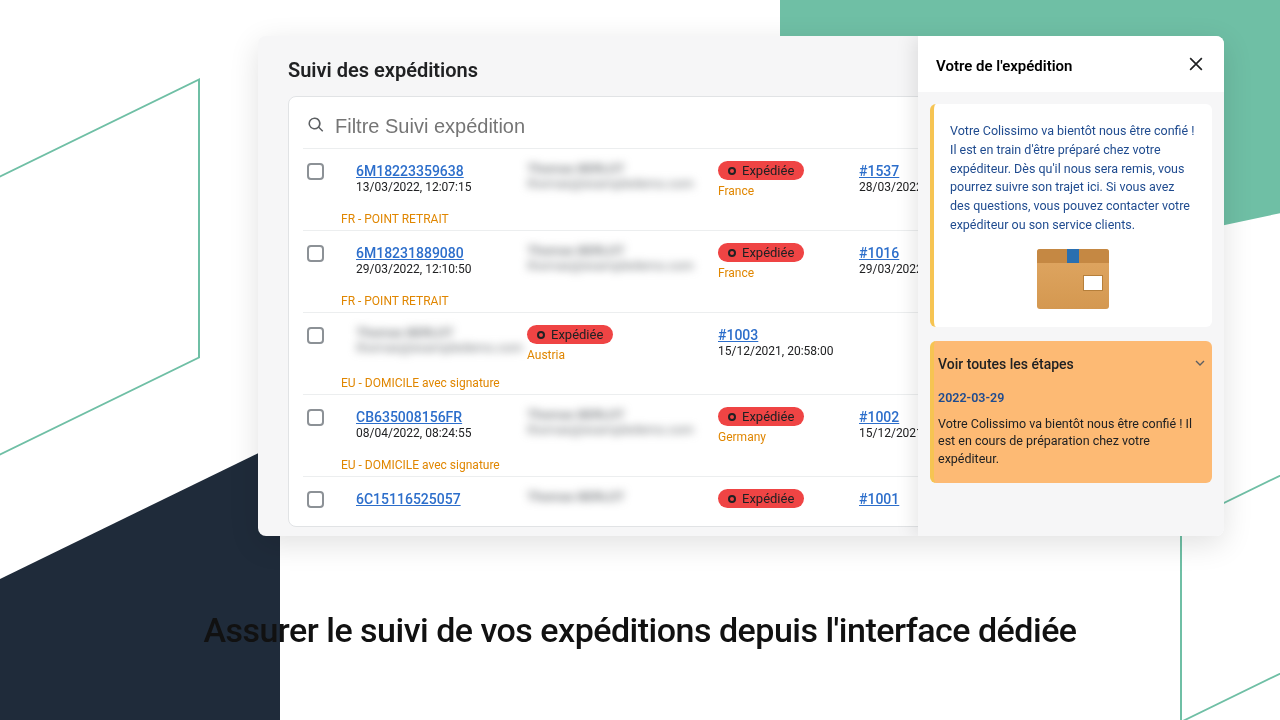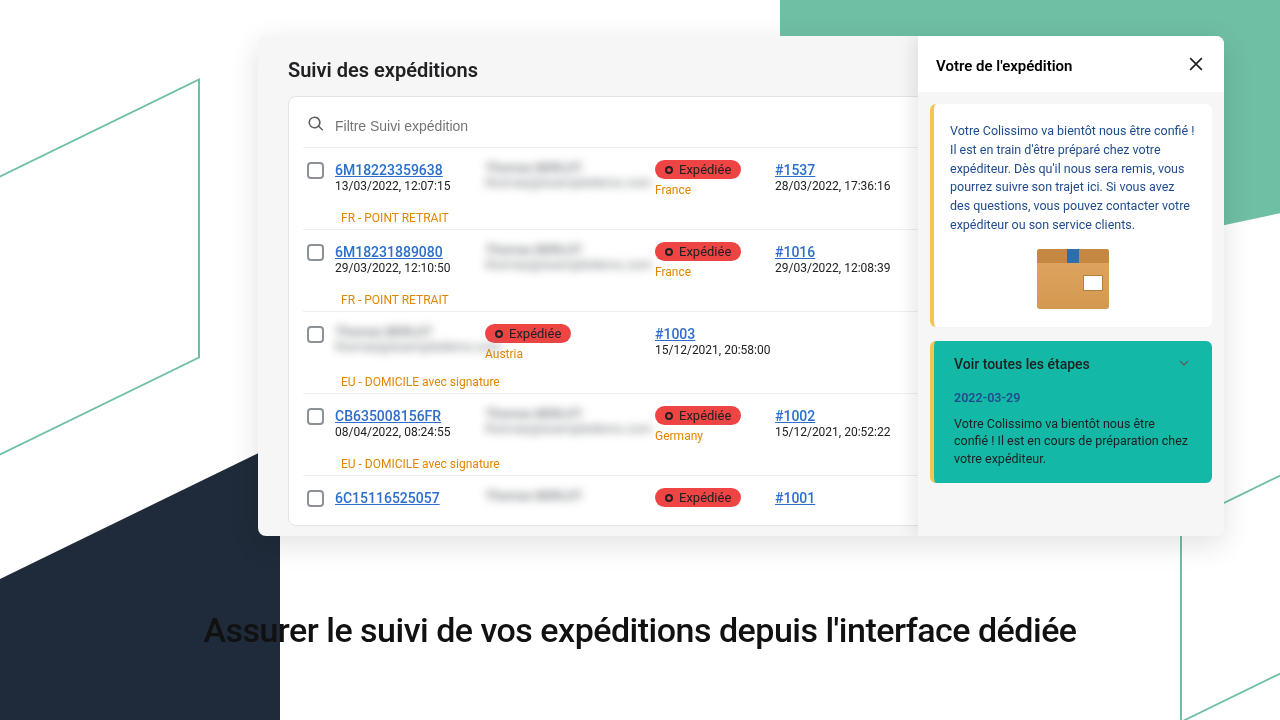--- a/index.html
+++ b/index.html
@@ -7,26 +7,26 @@
   .bg-shape-1 { position: absolute; top: -120px; right: -60px; width: 560px; height: 380px; background: #6fbfa5; transform: skewY(-12deg); z-index: 0; }
   .bg-shape-2 { position: absolute; top: 200px; left: -300px; width: 500px; height: 280px; border: 2px solid #6fbfa5; transform: skewY(-26deg); z-index: 0; }
   .bg-shape-3 { position: absolute; bottom: -200px; left: -120px; width: 400px; height: 380px; background: #1f2b3a; transform: skewY(-26deg); z-index: 0; }
   .bg-shape-4 { position: absolute; bottom: 60px; right: -160px; width: 260px; height: 200px; border: 2px solid #6fbfa5; transform: skewY(-26deg); z-index: 0; }
 
   .stage { position: absolute; top: 36px; left: 258px; width: 966px; height: 500px; background: #f6f6f7; border-radius: 8px; box-shadow: 0 8px 30px rgba(0,0,0,0.12); z-index: 2; overflow: hidden; }
   .page-title { font-size: 20px; font-weight: 600; color: #202123; padding: 22px 30px 14px; }
   .card { margin: 0 30px; background: #fff; border: 1px solid #e1e3e5; border-radius: 8px; padding: 12px 14px; }
   .search-row { display: flex; align-items: center; gap: 10px; padding: 6px 4px; }
   .search-icon svg { width: 18px; height: 18px; fill: #5c5f62; }
-  .search-input { border: none; outline: none; font-size: 14px; flex: 1; color: #be185d; }
+  .search-input { border: none; outline: none; font-size: 20px; flex: 1; color: #be185d; }
   .count-row { display: flex; align-items: center; gap: 14px; padding: 10px 4px 6px; font-size: 14px; color: #202123; }
   .cb { width: 17px; height: 17px; border: 2px solid #8c9196; border-radius: 4px; cursor: pointer; flex-shrink: 0; }
 
   .rows { margin-top: 4px; }
-  .row { display: grid; grid-template-columns: 28px 150px 170px 120px 150px; gap: 0; padding: 12px 4px 6px; border-top: 1px solid #eceeef; align-items: start; }
+  .row { display: grid; grid-template-columns: 28px 150px 170px 120px 150px; gap: 21px; padding: 12px 4px 6px; border-top: 1px solid #eceeef; align-items: start; }
   .row .cb { margin-top: 2px; }
   .track a { color: #2c6ecb; text-decoration: underline; font-size: 14px; font-weight: 500; }
   .track .ts { font-size: 12px; color: #202123; }
   .svc { font-size: 12px; color: #e08600; padding: 8px 0 4px 38px; }
   .blurred { filter: blur(4px); color: #6d7175; font-size: 13px; }
   .blurred .n { font-weight: 500; }
   .badge-wrap { display:flex; flex-direction:column; align-items:flex-start; gap:4px; }
   .badge { background: #ef4444; border-radius: 10px; padding: 2px 10px; font-size: 13px; color: #202123; display:inline-flex; align-items:center; gap:6px; }
   .badge .dot { width: 8px; height: 8px; border: 2px solid #202123; border-radius: 50%; }
   .country { color: #e08600; font-size: 12px; text-align: center; }
@@ -38,21 +38,21 @@
   .panel-head h2 { font-size: 15px; font-weight: 600; }
   .close svg { width:20px; height:20px; stroke:#202123; stroke-width:2; fill:none; }
   .panel-body { padding: 0 12px 12px; overflow:auto; background:#f6f6f7; flex:1; }
   .note { background:#fff; border-radius:6px; padding: 18px 16px 14px; border-left: 4px solid #f6c452; margin-top: 12px; }
   .note p { font-size: 12.5px; color: #1f4b8f; line-height: 1.5; }
   .box-illustration { display:flex; justify-content:center; padding: 14px 0 4px; }
   .box-illustration .box { width: 72px; height: 60px; background: linear-gradient(180deg,#e0a763 0%, #d49850 100%); position:relative; border-radius:3px; }
   .box-illustration .box::before { content:""; position:absolute; top:0; left:0; right:0; height:14px; background:#c58843; border-radius:3px 3px 0 0;}
   .box-illustration .box::after { content:""; position:absolute; top:0; left:50%; width:12px; height:14px; background:#2a6fb0; transform:translateX(-50%);}
   .box-illustration .label { position:absolute; right:6px; top:26px; width:20px; height:16px; background:#fff; border:1px solid #b67f3a;}
-  .steps { background:#14b8a6; border-radius:6px; margin-top:14px; border-left:4px solid #f6c452; padding: 14px 20px 16px; }
+  .steps { background:#fdba74; border-radius:6px; margin-top:14px; border-left:4px solid #f6c452; padding: 14px 4px 16px; }
   .steps-head { display:flex; justify-content:space-between; align-items:center; cursor:pointer; }
   .steps-head span { font-size:14px; color:#202123; font-weight:500; }
   .chev svg { width:16px; height:16px; stroke:#5c5f62; stroke-width:2; fill:none; }
   .step-date { color:#1f4b8f; font-size:12.5px; font-weight:600; margin-top:16px;}
   .step-text { font-size:12.5px; color:#202123; margin-top:10px; line-height:1.4;}
 
   .caption { position:absolute; bottom: 70px; left:0; right:0; text-align:center; font-size: 34px; font-weight:500; color:#111; z-index:3; letter-spacing:-0.5px; }
 </style>
 </head>
 <body>

